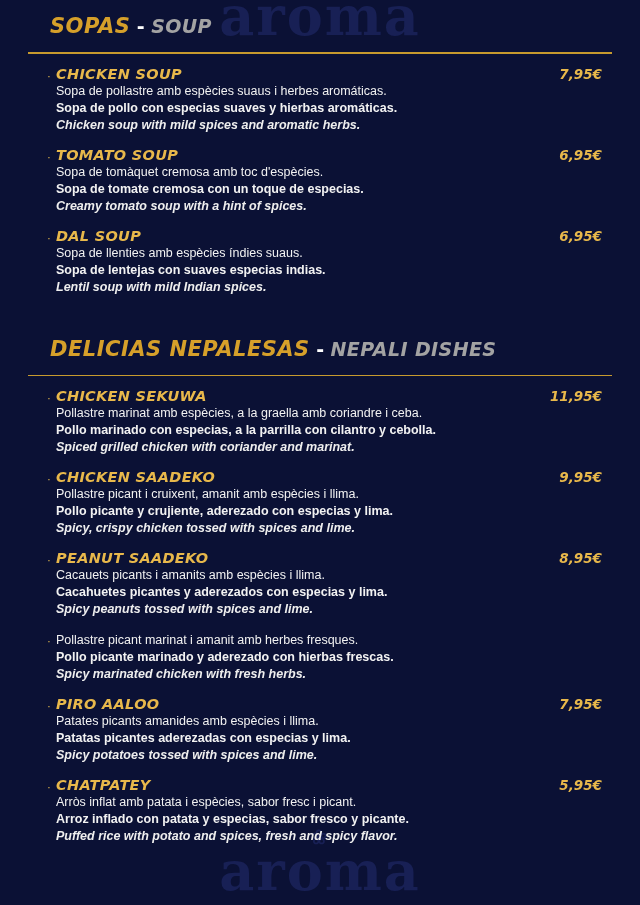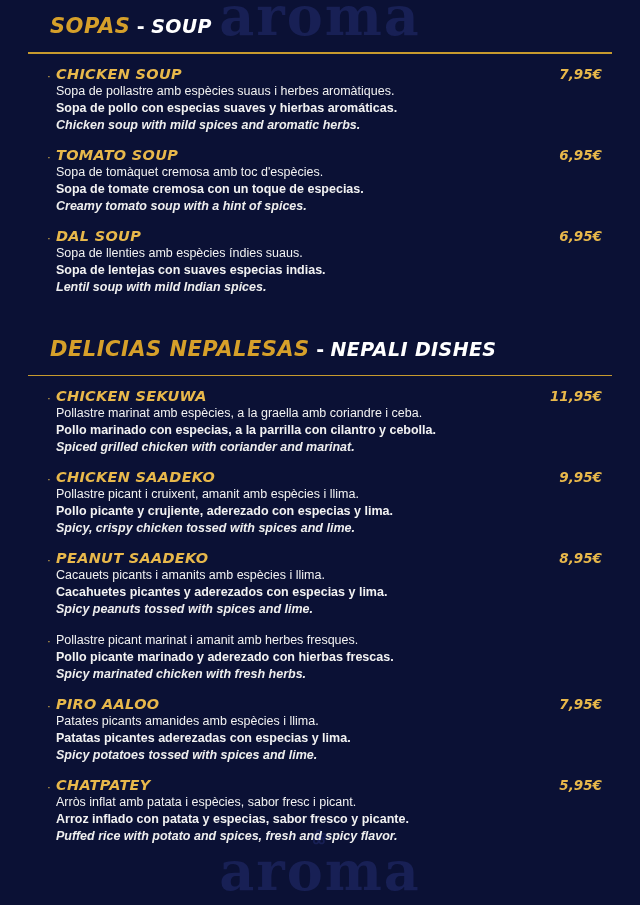--- a/index.html
+++ b/index.html
@@ -75,21 +75,21 @@
     font-size: 19px;
     color: #ffffff;
     padding: 0 2px;
   }
   .sec-en {
     font-family: "DejaVu Sans", sans-serif;
     font-weight: bold;
     font-style: italic;
     font-size: 19px;
     letter-spacing: 0.4px;
-    color: #ffffff;
+    color: #a3a3a3;
     text-transform: uppercase;
   }
   .rule {
     height: 1.5px;
     background: #c79a2e;
     margin: 4px 0 0 0;
     position: relative;
     z-index: 2;
   }
 
@@ -183,21 +183,21 @@
 
   <div class="items">
 
     <div class="item">
       <div class="bullet">·</div>
       <div class="item-body">
         <div class="item-head">
           <span class="item-name">CHICKEN SOUP</span>
           <span class="item-price">7,95€</span>
         </div>
-        <div class="desc ca">Sopa de pollastre amb espècies suaus i herbes aromàtiques.</div>
+        <div class="desc ca">Sopa de pollastre amb espècies suaus i herbes aromáticas.</div>
         <div class="desc es">Sopa de pollo con especias suaves y hierbas aromáticas.</div>
         <div class="desc en">Chicken soup with mild spices and aromatic herbs.</div>
       </div>
     </div>
 
     <div class="item">
       <div class="bullet">·</div>
       <div class="item-body">
         <div class="item-head">
           <span class="item-name">TOMATO SOUP</span>

